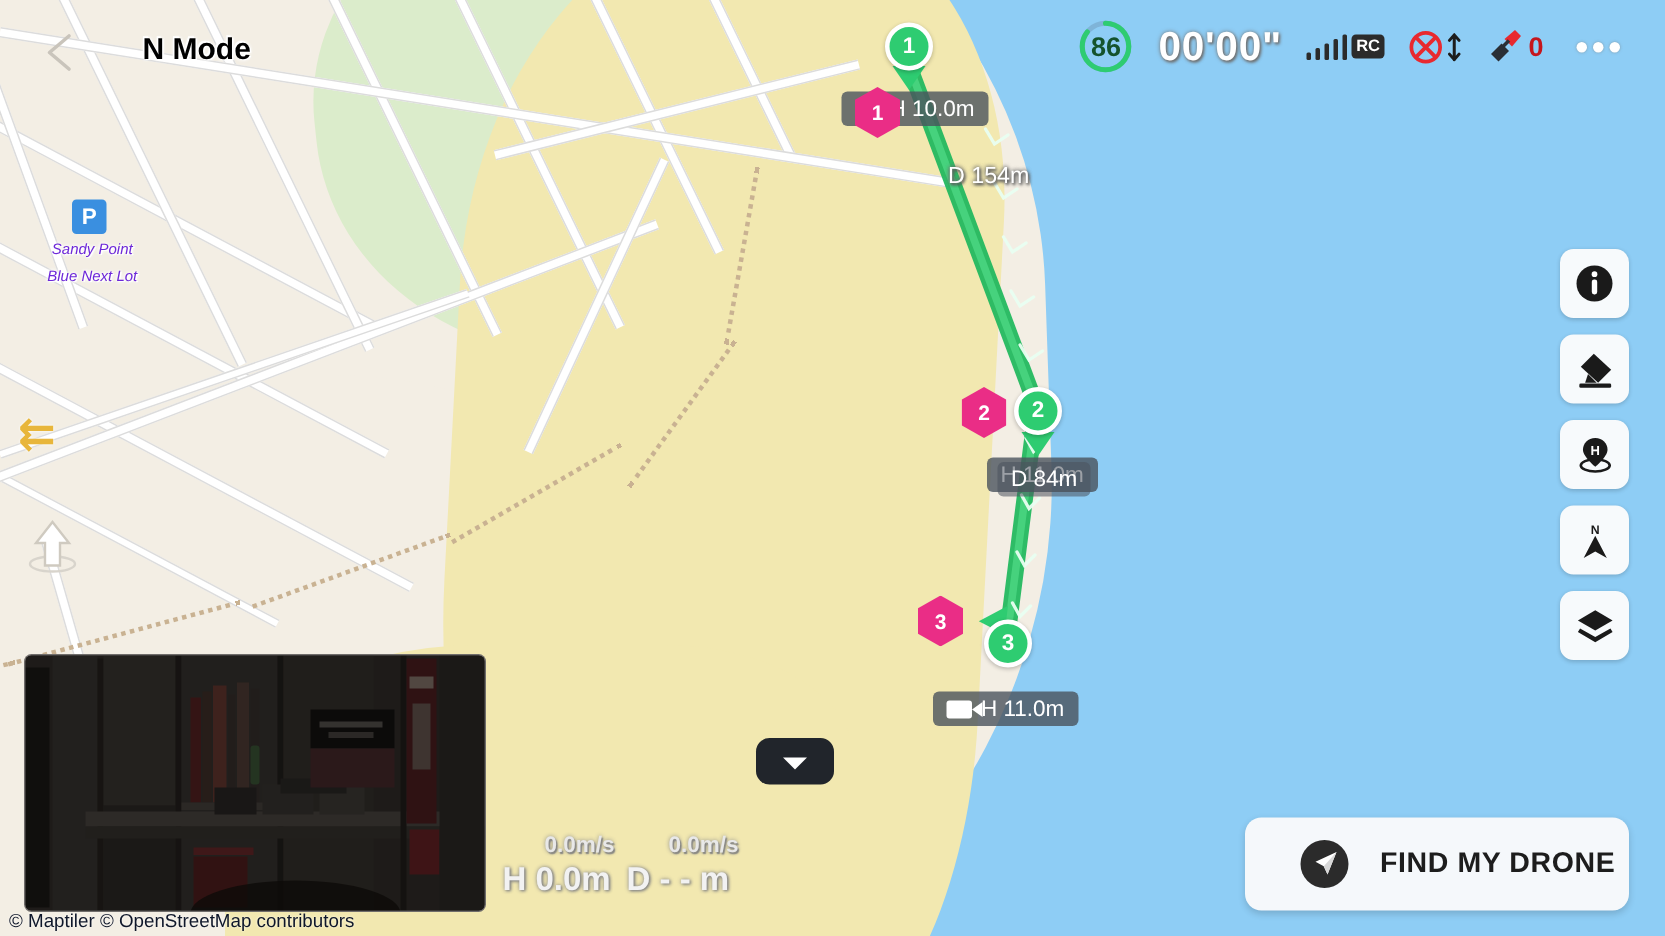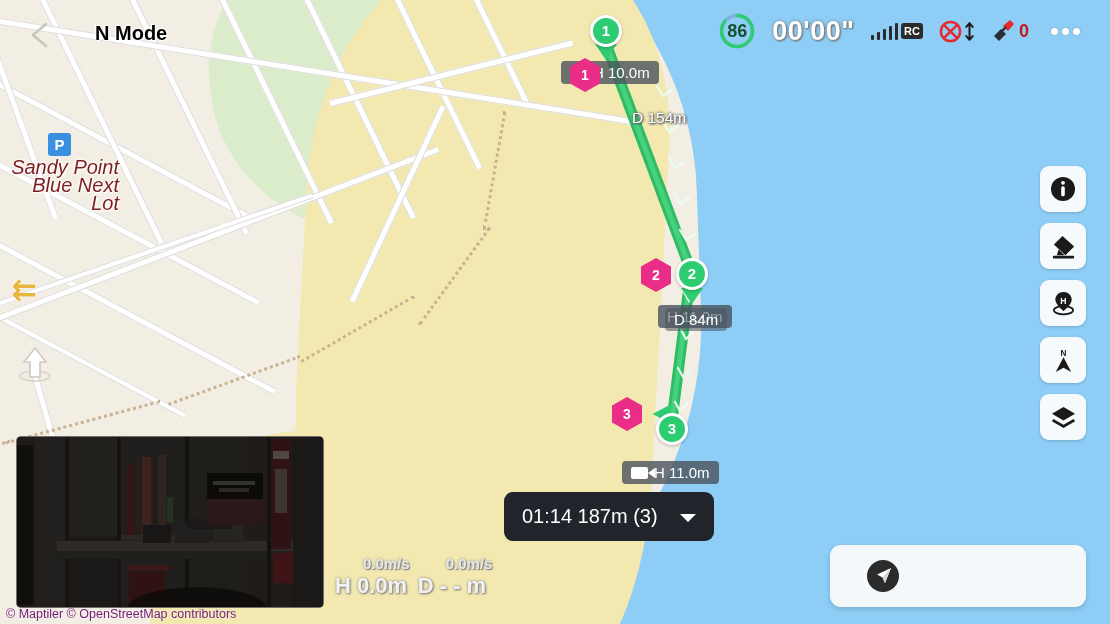--- a/index.html
+++ b/index.html
@@ -83,39 +83,39 @@
   
   .poi-parking {
     position: absolute; left: 48px; top: 133px;
     width: 23px; height: 23px;
     background: #3a8fe0; border-radius: 3px;
     color: #fff; font-weight: bold; font-size: 15px;
     text-align: center; line-height: 23px;
   }
   .poi-label {
     position: absolute; left: 4px; top: 158px;
-    width: 115px; text-align: right;
-    font-style: italic; font-size: 20px; color: #7f1d1d;
+    width: 115px; text-align: center;
+    font-style: italic; font-size: 10px; color: #6d28d9;
     line-height: 18px;
     text-shadow: 0 0 3px #fff, 0 0 3px #fff, 0 0 3px #fff, 1px 1px 0 #fff;
   }
   .poi-trailmark {
     position: absolute; left: 12px; top: 272px;
     font-size: 30px; color: #e8b63b; font-weight: bold;
     font-family: "DejaVu Sans", sans-serif;
     text-shadow: 0 0 2px #fff;
     letter-spacing: -4px;
   }
   .poi-oneway {
     position: absolute; left: 18px; top: 346px;
     width: 34px; height: 36px;
   }
   .attribution {
     position: absolute; left: 6px; bottom: 3px;
-    font-size: 12.5px; color: #701a75;
+    font-size: 12.5px; color: #0f172a;
     text-shadow: 0 0 2px rgba(255,255,255,.8);
   }
 
   
   svg.path-layer { position: absolute; inset: 0; width: 1110px; height: 624px; }
 
   .path-label {
     position: absolute;
     font-size: 15.5px; color: #ffffff; font-weight: 500;
     text-shadow: 0 0 3px #6d6d6d, 0 0 3px #6d6d6d, 1px 1px 2px #4a4a4a;
@@ -576,21 +576,20 @@
       <rect x="256" y="116" width="20" height="30" fill="#6b2426"></rect>
       <rect x="276" y="0" width="30" height="170" fill="#2f2b28"></rect>
 
       <ellipse cx="180" cy="172" rx="70" ry="22" fill="#16130f" opacity=".8"></ellipse>
       <rect x="0" y="0" width="306" height="170" fill="#000" opacity="0.42"></rect>
     </svg>
   </div>
 
   <div class="mission-bar">
     <div class="mission-pill">
-      <span>01:14 187m (3)</span>
       <span class="chev-down"></span>
     </div>
   </div>
 
   <div class="telemetry">
     <div class="tele-col">
       <div class="tele-top">0.0m/s</div>
       <div class="tele-bot">H 0.0m</div>
     </div>
     <div class="tele-col">
@@ -598,15 +597,16 @@
       <div class="tele-bot">D - - m</div>
     </div>
   </div>
 
   <div class="find-drone">
     <svg viewBox="0 0 34 34" width="34" height="34">
       <circle cx="17" cy="17" r="16" fill="#2b2b2b"></circle>
       <path d="M25 9 L11 15.5 L16.5 18.5 L19 24 Z" fill="#ffffff"></path>
       <path d="M25 9 L16.5 18.5 L19 24 Z" fill="#d8d8d8"></path>
     </svg>
+    <span class="label">FIND MY DRONE</span>
   </div>
 
 </div>
 
 </body></html>

